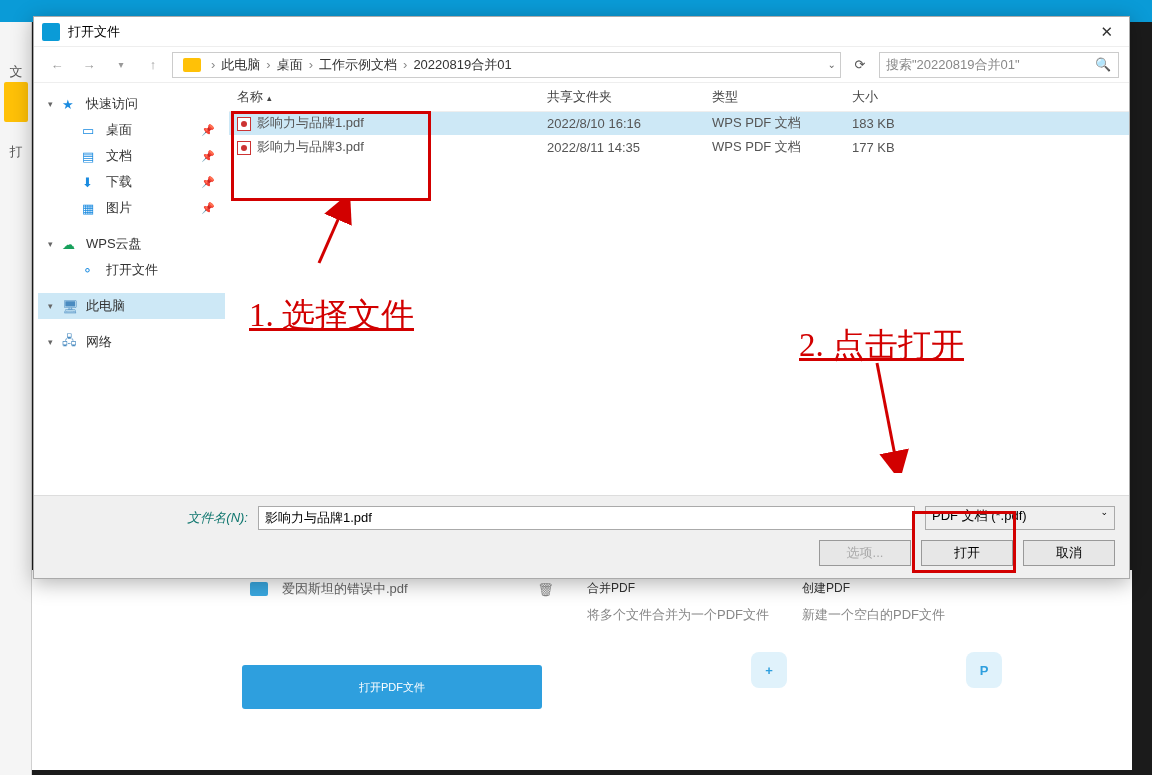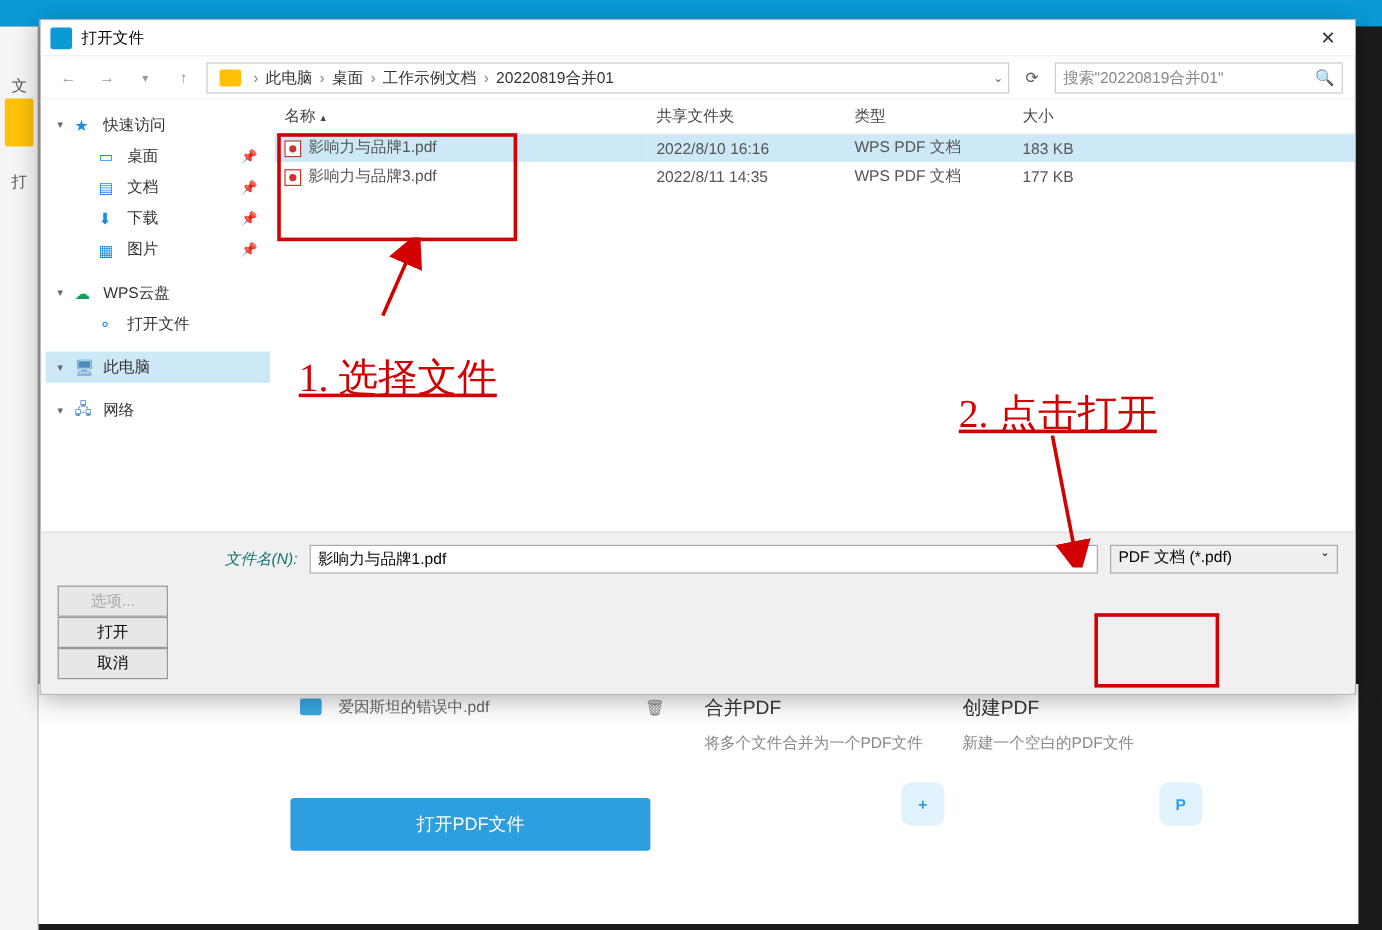--- a/index.html
+++ b/index.html
@@ -8,24 +8,24 @@
 .app-title { position:absolute; top:0; left:0; width:1152px; height:22px; background:#0a9bd7; }
 .left-strip { position:absolute; top:22px; left:0; width:32px; height:753px; background:#f5f5f5; border-right:1px solid #d0d0d0; }
 .left-strip .icn { width:32px; height:40px; display:flex; align-items:center; justify-content:center; color:#555; }
 .yellow-block { position:absolute; top:60px; left:4px; width:24px; height:40px; background:#ffc107; border-radius:2px; }
 
 .page-behind { position:absolute; left:32px; top:570px; width:1100px; height:200px; background:#fff; }
 .recent-list { position:absolute; left:210px; top:0; width:320px; }
 .recent-item { display:flex; align-items:center; padding:10px 8px; color:#666; }
 .recent-item .fi { width:18px; height:14px; background:#3aa8e0; border-radius:2px; margin-right:14px; }
 .recent-item .del { margin-left:auto; color:#888; }
-.open-btn { position:absolute; left:210px; top:95px; width:300px; height:44px; background:#2e9fde; color:#fff; display:flex; align-items:center; justify-content:center; border-radius:3px; font-size:15px; }
+.open-btn { position:absolute; left:210px; top:95px; width:300px; height:44px; background:#2e9fde; color:#fff; display:flex; align-items:center; justify-content:center; border-radius:3px; font-size:11px; }
 
 .card { position:absolute; top:10px; width:200px; }
-.card .t { font-size:16px; color:#333; margin-bottom:8px; }
+.card .t { font-size:12px; color:#333; margin-bottom:8px; }
 .card .d { font-size:13px; color:#888; line-height:1.5; }
 .card .badge { position:absolute; right:0; top:72px; width:36px; height:36px; background:#e0f2fb; border-radius:8px; display:flex; align-items:center; justify-content:center; color:#2e9fde; font-weight:bold; }
 
 .dlg { position:absolute; left:33px; top:16px; width:1097px; height:563px; background:#fff; border:1px solid #aaa; box-shadow:0 4px 20px rgba(0,0,0,.3); }
 .dlg-title { height:30px; display:flex; align-items:center; padding:4px 8px; background:#fff; border-bottom:1px solid #eee; }
 .dlg-title .ic { width:18px; height:18px; background:#0a9bd7; border-radius:2px; margin-right:8px; }
 .dlg-title .x { margin-left:auto; font-size:15px; color:#333; padding:4px 8px; }
 
 .navrow { height:36px; display:flex; align-items:center; padding:0 10px; gap:6px; border-bottom:1px solid #eee; }
 .navrow .arrow { width:26px; height:26px; display:flex; align-items:center; justify-content:center; color:#999; }
@@ -64,21 +64,21 @@
 .red-box { position:absolute; border:3px solid #d20000; pointer-events:none; z-index:5; }
 .anno { position:absolute; color:#d20000; font-family:"SimSun","Songti SC",serif; font-size:33px; font-weight:500; z-index:6; pointer-events:none;text-decoration:underline; }
 
 .footer { position:absolute; left:0; bottom:0; width:100%; background:#f0f0f0; border-top:1px solid #ddd; padding:10px 14px 12px; }
 .frow { display:flex; align-items:center; margin-bottom:10px; gap:10px; }
 .frow .lbl { width:200px; text-align:right; color:#0f766e;font-style:italic; }
 .frow input[type=text] { flex:1; height:24px; border:1px solid #aaa; padding:0 6px; background:#fff; }
 .frow .combo { width:190px; height:24px; border:1px solid #aaa; background:#efefef; display:flex; align-items:flex-start; padding:0 6px; }
 .frow .combo .cv { flex:1; }
 .frow .combo .dd { font-size:9px; }
-.btnrow { display:flex; justify-content:flex-end; gap:0;flex-direction:column; }
+.btnrow { display:flex; justify-content:flex-end; gap:10px; }
 .btnrow .b { width:92px; height:26px; border:1px solid #999; background:#e7e7e7; display:flex; align-items:center; justify-content:center; }
 .btnrow .b.disabled { color:#aaa; }
 svg.arrow-svg { position:absolute; pointer-events:none; z-index:5; }
 </style>
 </head>
 <body>
 
 <div class="app-bg"></div>
 <div class="app-title"></div>
 <div class="left-strip">

